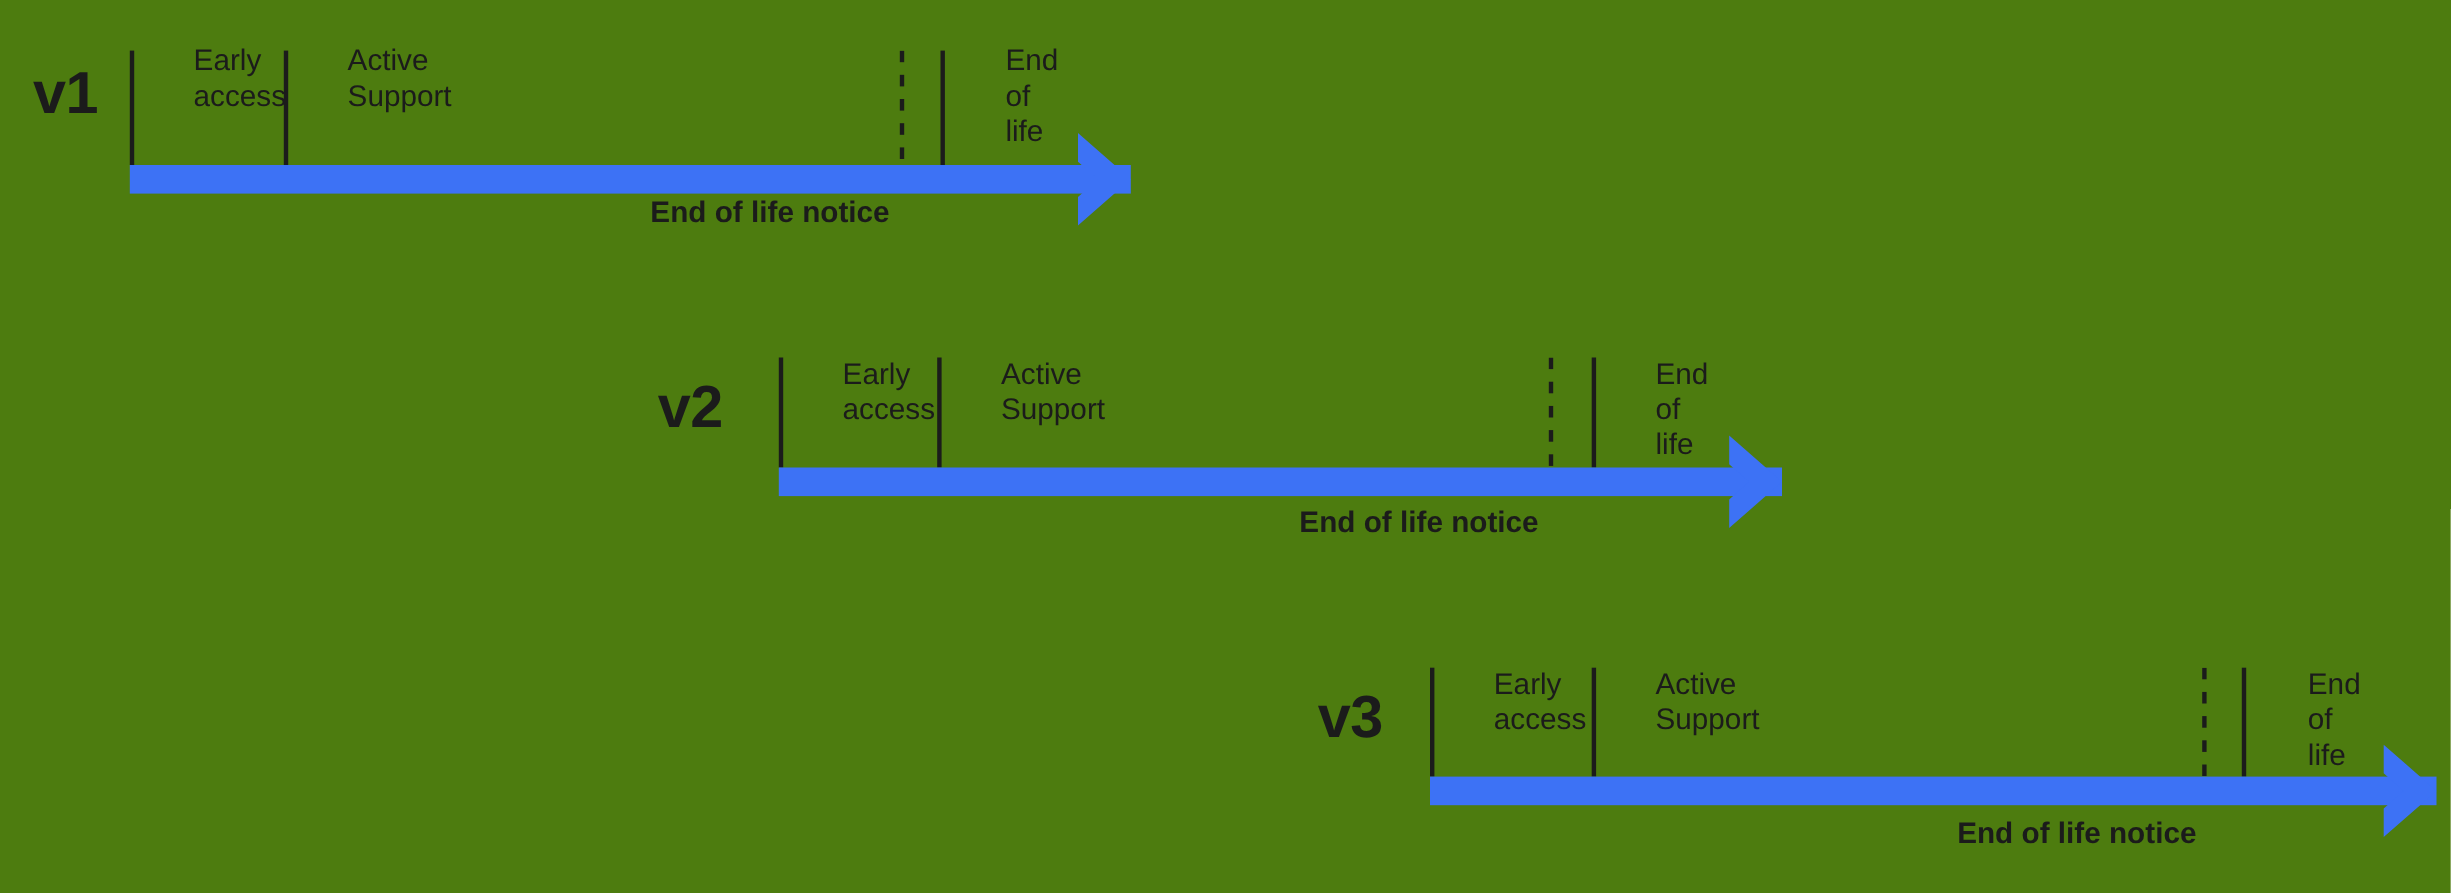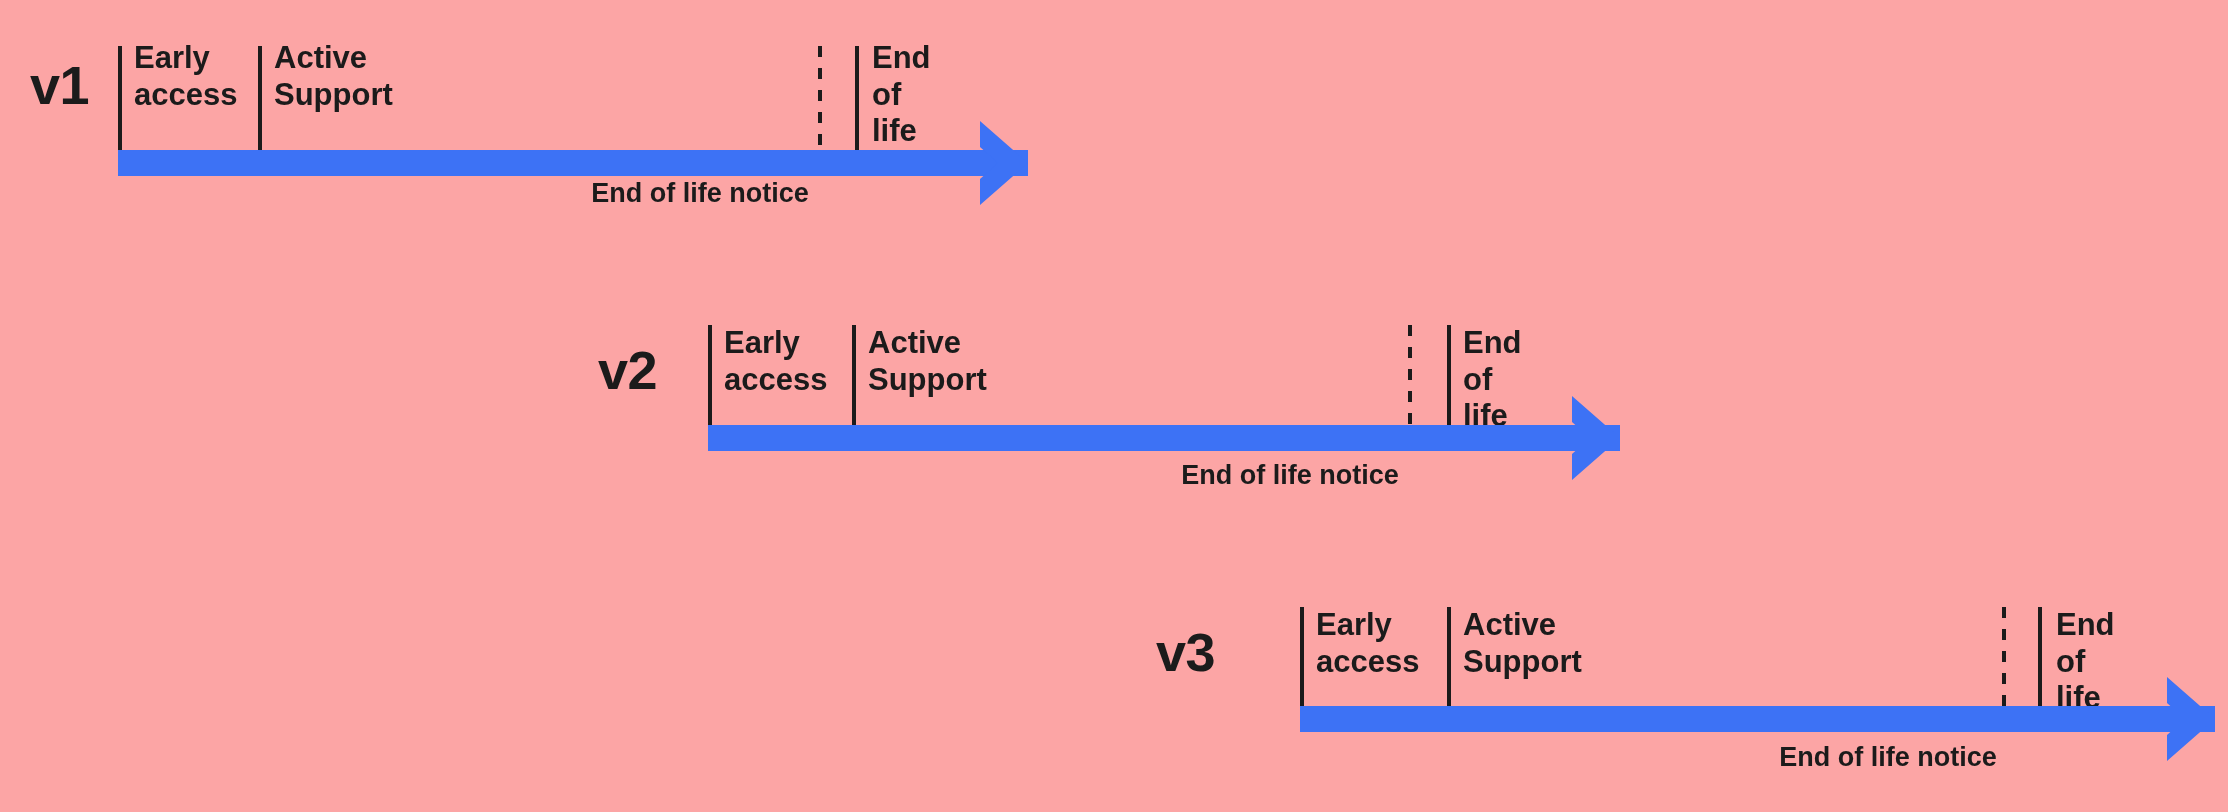--- a/index.html
+++ b/index.html
@@ -70,43 +70,44 @@
       rgba(0,0,0,0) 11px,
       rgba(0,0,0,0) 22px
     );
     background-size: 4px 22px;
     background-repeat: repeat-y;
   }
 
   
   .phase-label {
     position: absolute;
-    font-size: 31px;
-    font-weight: 700;
+    font-size: 27px;
+    font-weight: 400;
     color: #1b1b1b;
     line-height: 1.18;
     white-space: pre-line;
+    margin-left: 42px;
   }
 
   
   .notice-label {
     position: absolute;
     font-size: 27px;
     font-weight: 700;
     color: #1b1b1b;
     line-height: 1.15;
     white-space: nowrap;
     transform: translateX(-50%);
     text-align: center;
   }
 </style>
 </head>
 <body>
 
-<div id="canvas" style="background: #fca5a5;">
+<div id="canvas" style="background: #4d7c0f;">
     <div class="track">
       <div class="version-label" style="left: 30px; top: 58px; color: rgb(27, 27, 27);">v1</div>
       <div class="tick" style="left: 118px; top: 46px; height: 104px; background: rgb(27, 27, 27);"></div>
       <div class="phase-label" style="left: 134px; top: 40px; color: rgb(27, 27, 27);">Early
 access</div>
       <div class="tick" style="left: 258px; top: 46px; height: 104px; background: rgb(27, 27, 27);"></div>
       <div class="phase-label" style="left: 274px; top: 40px; color: rgb(27, 27, 27);">Active Support</div>
       <div class="tick-dashed" style="left: 818px; top: 46px; height: 104px;"></div>
       <div class="tick" style="left: 855px; top: 46px; height: 104px; background: rgb(27, 27, 27);"></div>
       <div class="phase-label" style="left: 872px; top: 40px; color: rgb(27, 27, 27);">End of life</div>
@@ -130,21 +131,21 @@
       <div class="phase-label" style="left: 1463px; top: 325px; color: rgb(27, 27, 27);">End of life</div>
       <div class="bar" style="left: 708px; top: 425px; width: 912px; background: rgb(61, 114, 245);"></div>
       <div class="arrow-head" style="left: 1568px; top: 392px; width: 52px; height: 92px;">
         <svg width="52" height="92" viewBox="0 0 52 92">
           <path d="M4 4 L52 46 L4 88 L4 62 L22 46 L4 30 Z" fill="#3d72f5"></path>
         </svg>
       </div>
       <div class="notice-label" style="left: 1290px; top: 460px; color: rgb(27, 27, 27);">End of life notice</div>
     </div>
     <div class="track">
-      <div class="version-label" style="left: 1156px; top: 625px; color: rgb(27, 27, 27);">v3</div>
+      <div class="version-label" style="left: 1198px; top: 625px; color: rgb(27, 27, 27);">v3</div>
       <div class="tick" style="left: 1300px; top: 607px; height: 99px; background: rgb(27, 27, 27);"></div>
       <div class="phase-label" style="left: 1316px; top: 607px; color: rgb(27, 27, 27);">Early
 access</div>
       <div class="tick" style="left: 1447px; top: 607px; height: 99px; background: rgb(27, 27, 27);"></div>
       <div class="phase-label" style="left: 1463px; top: 607px; color: rgb(27, 27, 27);">Active Support</div>
       <div class="tick-dashed" style="left: 2002px; top: 607px; height: 99px;"></div>
       <div class="tick" style="left: 2038px; top: 607px; height: 99px; background: rgb(27, 27, 27);"></div>
       <div class="phase-label" style="left: 2056px; top: 607px; color: rgb(27, 27, 27);">End of life</div>
       <div class="bar" style="left: 1300px; top: 706px; width: 915px; background: rgb(61, 114, 245);"></div>
       <div class="arrow-head" style="left: 2163px; top: 673px; width: 52px; height: 92px;">

